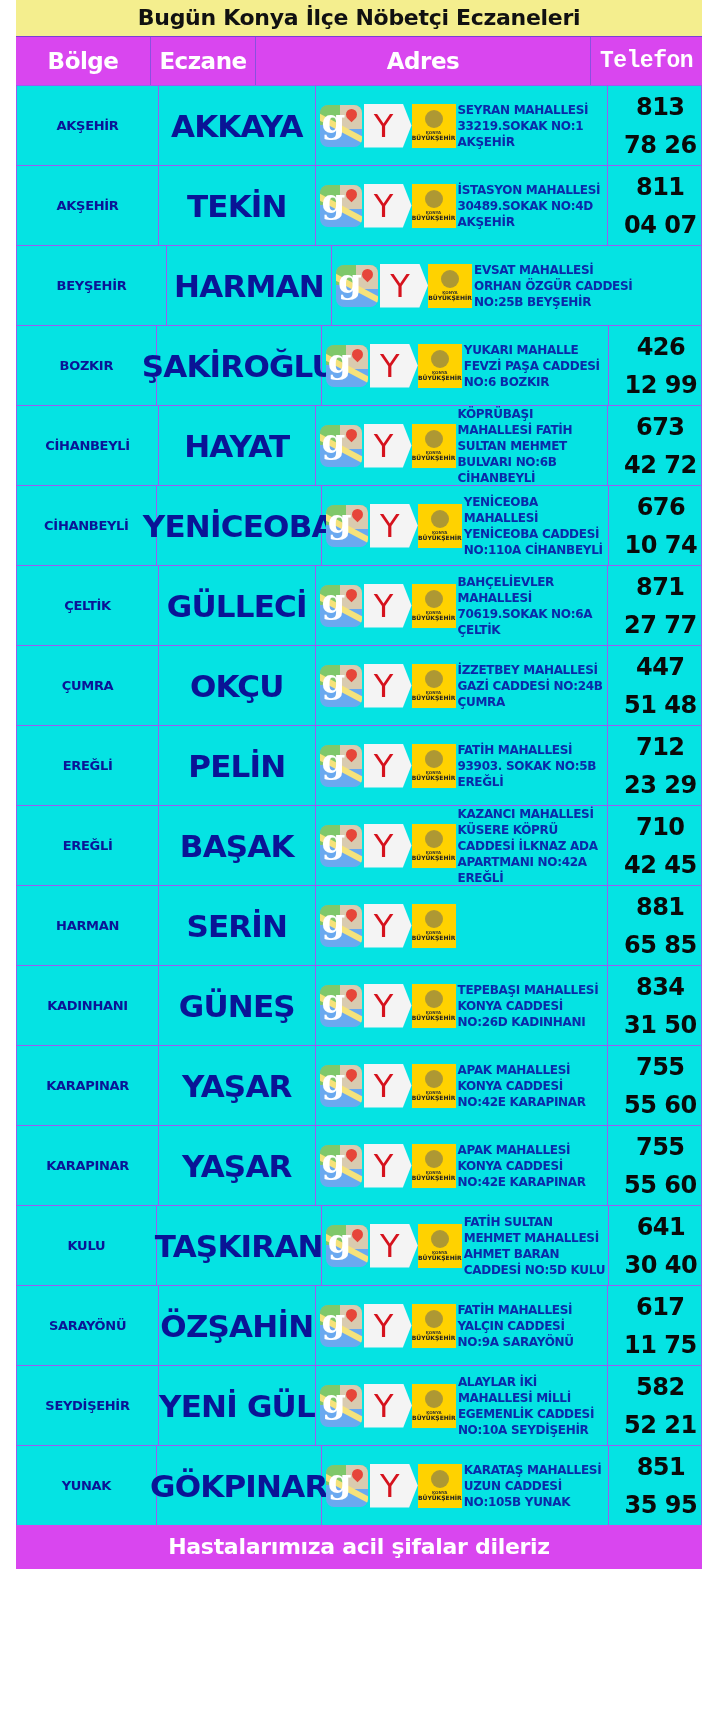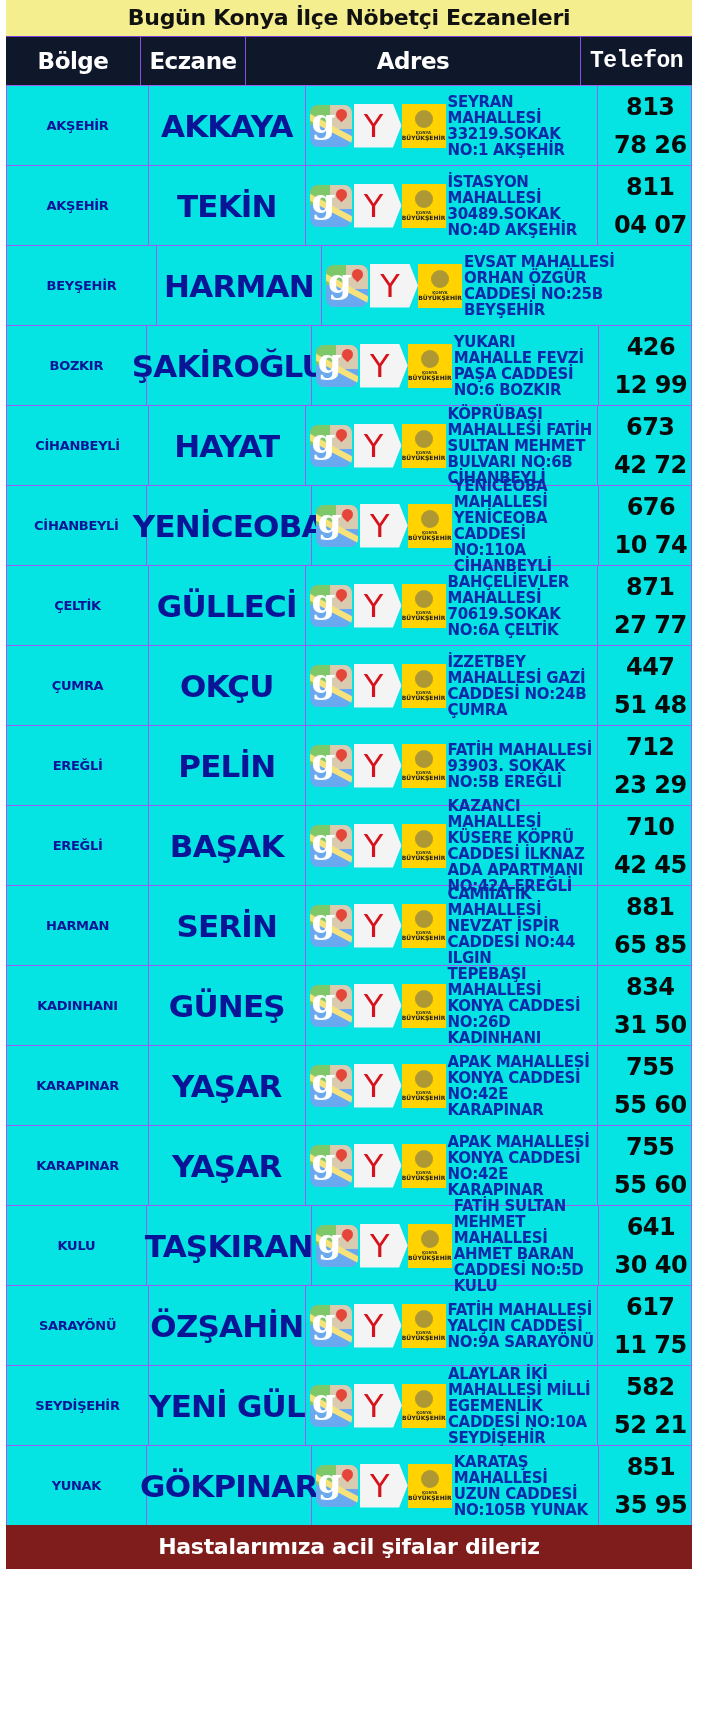--- a/index.html
+++ b/index.html
@@ -1,19 +1,19 @@
 <!DOCTYPE html>
 <html><head>
 <meta charset="utf-8">
 <style>
   html,body{margin:0;padding:0;background:#ffffff;}
   body{width:702px;height:1713px;position:relative;font-family:"DejaVu Sans","Liberation Sans",sans-serif;overflow:hidden;}
-  .wrap{position:absolute;left:6px;top:0;width:686px;}
+  .wrap{position:absolute;left:16px;top:0;width:686px;}
   .title{height:36px;background:#f4ee8e;color:#111;font-weight:bold;font-size:22px;text-align:center;line-height:36px;letter-spacing:-0.3px;}
-  .hdr{display:flex;height:48px;background:#0f172a;color:#fff;font-weight:bold;font-size:23px;border-top:1px solid #7a3fd6;}
+  .hdr{display:flex;height:48px;background:#d946ef;color:#fff;font-weight:bold;font-size:23px;border-top:1px solid #7a3fd6;}
   .hdr div{display:flex;align-items:center;justify-content:center;border-right:1px solid #8a4fe0;box-sizing:border-box;letter-spacing:-0.5px;}
   .hdr div:last-child{border-right:none;}
   .h1{width:135px;} .h2{width:105px;} .h3{width:335px;} .h4{width:111px;font-family:Liberation Mono, monospace;}
   .rows{border-left:1px solid #9b5cf0;border-right:1px solid #9b5cf0;}
   .row{display:flex;height:79px;background:#05e3e3;border-top:1px solid #9b5cf0;}
   .row > div{box-sizing:border-box;display:flex;align-items:center;justify-content:center;border-right:1px solid #9b5cf0;}
   .row > div:last-child{border-right:none;}
   .c1{width:150px;color:#0a1496;font-weight:bold;font-size:13px;letter-spacing:-0.3px;}
   .c2{width:165px;color:#0a1496;font-weight:bold;font-size:31px;letter-spacing:-0.8px;white-space:nowrap;}
   .c3{width:308px;justify-content:flex-start !important;padding-left:4px;}
@@ -24,22 +24,22 @@
   .gmap .g2{position:absolute;left:20px;top:0;width:22px;height:24px;background:#d9cbb0;}
   .gmap .road{position:absolute;left:-6px;top:22px;width:60px;height:6px;background:#f6e27a;transform:rotate(28deg);}
   .gmap .gl{position:absolute;left:2px;top:-4px;font-size:34px;font-weight:bold;color:#fff;font-family:"DejaVu Serif",serif;}
   .gmap .pin{position:absolute;left:26px;top:4px;width:11px;height:11px;background:#e6463a;border-radius:50% 50% 50% 0;transform:rotate(-45deg);}
   .yx{width:48px;height:44px;background:#f4f4f4;margin-left:2px;position:relative;clip-path:polygon(0 0,82% 0,100% 50%,82% 100%,0 100%);display:flex;align-items:center;justify-content:center;}
   .yx span{color:#d6121d;font-size:32px;font-family:"DejaVu Sans",sans-serif;margin-right:8px;}
   .kb{width:44px;height:44px;background:#ffd200;display:flex;flex-direction:column;align-items:center;justify-content:center;}
   .kb .emb{width:18px;height:18px;border-radius:50%;background:#9a8a40;opacity:.8;margin-bottom:2px;}
   .kb .t1{font-size:4px;color:#333;font-weight:bold;line-height:5px;}
   .kb .t2{font-size:6px;color:#222;font-weight:bold;line-height:6px;}
-  .addr{color:#0a2aa8;font-weight:bold;font-size:15px;line-height:16px;padding-left:2px;letter-spacing:-0.3px;}
-  .foot{height:44px;background:#7f1d1d;color:#fff;font-weight:bold;font-size:22px;text-align:center;line-height:44px;letter-spacing:-0.3px;}
+  .addr{color:#0a2aa8;font-weight:bold;font-size:12px;line-height:16px;padding-left:2px;letter-spacing:-0.3px;}
+  .foot{height:44px;background:#d946ef;color:#fff;font-weight:bold;font-size:22px;text-align:center;line-height:44px;letter-spacing:-0.3px;}
 </style>
 </head>
 <body>
 
 <div class="wrap">
   <div class="title">Bugün Konya İlçe Nöbetçi Eczaneleri</div>
   <div class="hdr">
     <div class="h1">Bölge</div>
     <div class="h2">Eczane</div>
     <div class="h3">Adres</div>
@@ -346,21 +346,20 @@
         </div>
         <div class="yx">
               <span>Y</span>
             </div>
         <div class="kb">
           <div class="emb"></div>
           <div class="t1">KONYA</div>
           <div class="t2">BÜYÜKŞEHİR</div>
         </div>
       </div>
-      <div class="addr">CAMİİATİK MAHALLESİ NEVZAT İSPİR CADDESİ NO:44 ILGIN</div>
     </div>
     <div class="c4">
       <span>881</span>
       <span>65 85</span>
     </div>
   </div>
 
   <div class="row">
     <div class="c1">KADINHANI</div>
     <div class="c2">GÜNEŞ</div>

